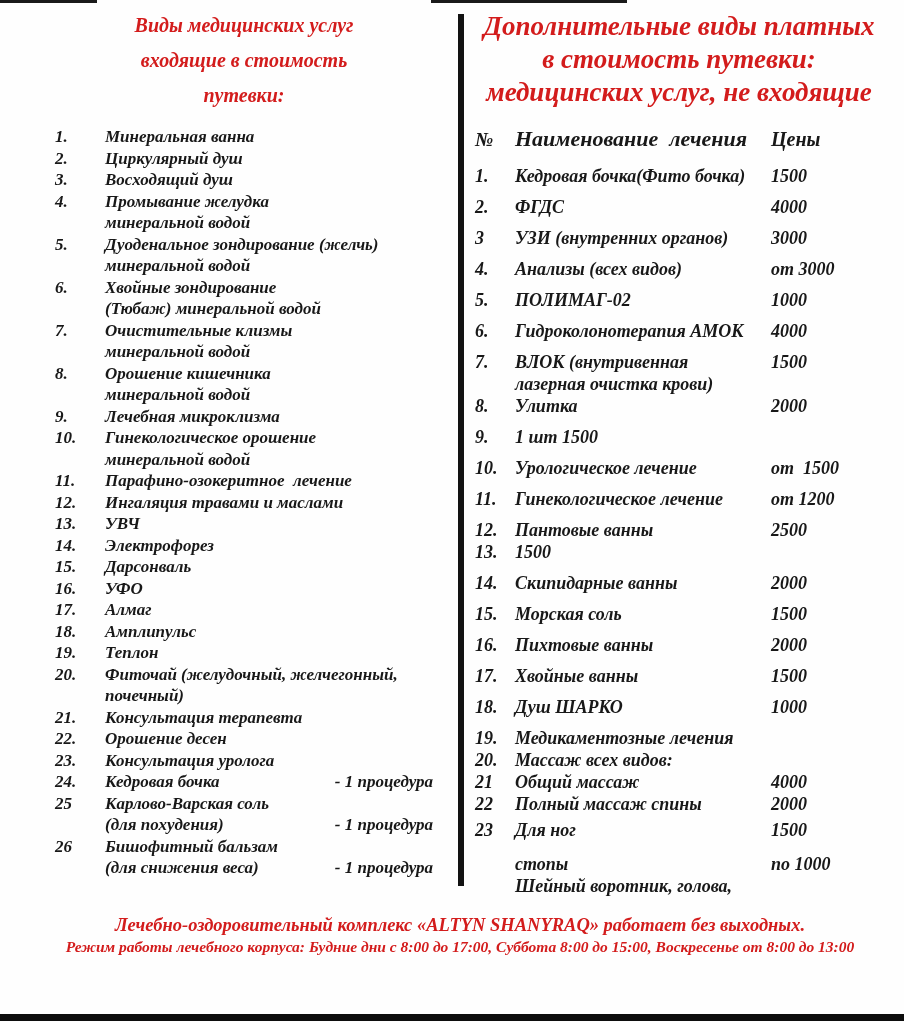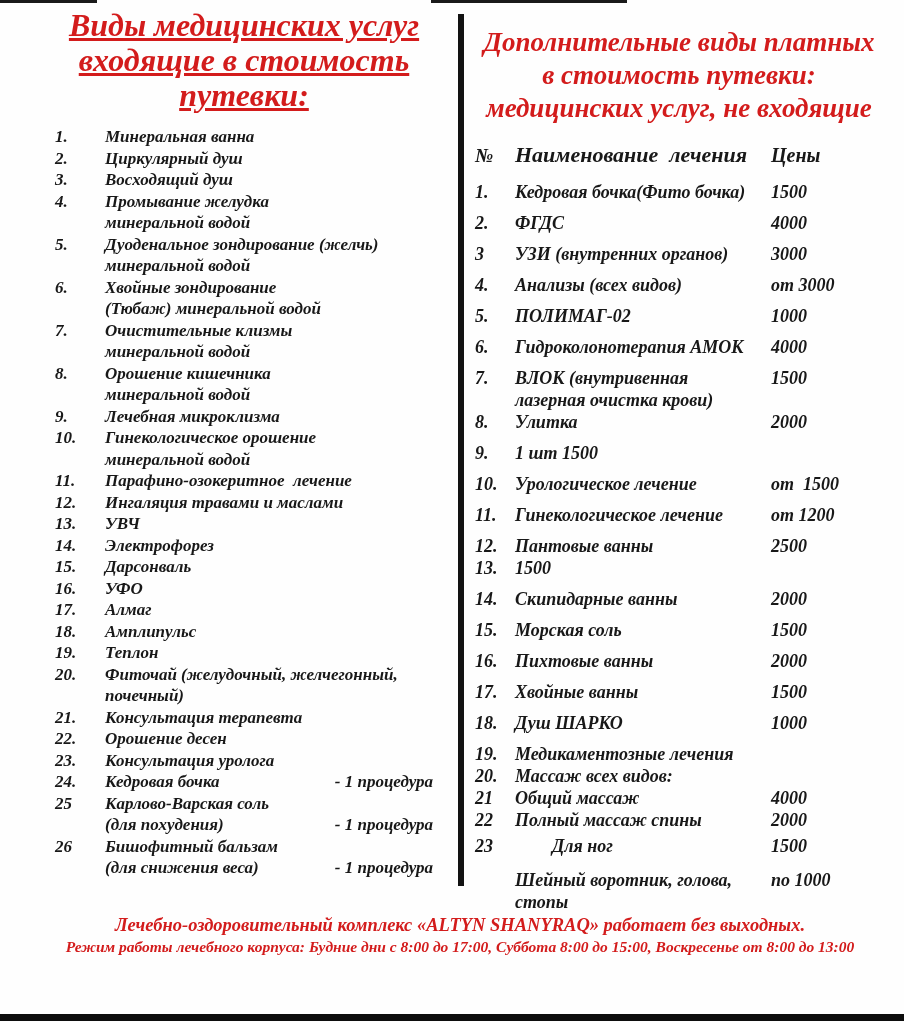--- a/index.html
+++ b/index.html
@@ -11,22 +11,22 @@
   }
   .top-a { position:absolute; left:0; top:0; width:97px; height:3px; background:#1a1a1a; }
   .top-b { position:absolute; left:431px; top:0; width:196px; height:3px; background:#1a1a1a; }
   .divider { position:absolute; left:458px; top:14px; width:6px; height:872px; background:#121212; }
   .bottombar { position:absolute; left:0; bottom:1px; width:904px; height:7px; background:#0d0d0d; }
 
   .col-left  { position:absolute; left:55px;  top:8px;  width:378px; }
   .col-right { position:absolute; left:475px; top:10px; width:408px; }
 
   .title { color:var(--red,#d31c1c); text-align:center; }
-  .left-title  { font-size:32px; line-height:35px;text-decoration:underline; }
-  .right-title { font-size:27px; line-height:33px;margin-top:16px; }
+  .left-title  { font-size:20px; line-height:35px; }
+  .right-title { font-size:27px; line-height:33px; }
 
   .llist { margin-top:13px; }
   .litem { display:flex; font-size:17px; line-height:21.5px; }
   .lnum  { width:50px; flex:none; }
   .ltext { flex:1; white-space:pre-wrap; }
   .lline.with-note { display:flex; justify-content:space-between; }
 
   .thead { display:flex; margin-top:19px; font-size:20px; line-height:22px; }
   .thead .rname { font-size:22px; }
   .rnum   { width:40px; flex:none; }
@@ -273,28 +273,28 @@
         <div class="rrow" style="margin-top: 0px;">
           <span class="rnum">21</span>
           <div class="rname"><div>Общий массаж</div></div>
           <span class="rprice">4000</span>
         </div>
         <div class="rrow" style="margin-top: 0px;">
           <span class="rnum">22</span>
           <div class="rname"><div>Полный массаж спины</div></div>
           <span class="rprice">2000</span>
         </div>
-        <div class="rrow" style="margin-top: 4px; gap: 37px;">
+        <div class="rrow" style="margin-top: 4px;">
           <span class="rnum">23</span>
           <div class="rname"><div>Для ног</div></div>
           <span class="rprice">1500</span>
         </div>
         <div class="rrow" style="margin-top: 12px;">
           <span class="rnum"></span>
-          <div class="rname"><div>Шейный воротник, голова,</div><div>стопы</div></div>
+          <div class="rname"><div>стопы</div><div>Шейный воротник, голова,</div></div>
           <span class="rprice">по 1000</span>
         </div>
       </div>
   </div>
 
   <div class="footer">
     <div class="f1">Лечебно-оздоровительный комплекс «ALTYN SHANYRAQ» работает без выходных.</div>
     <div class="f2">Режим работы лечебного корпуса: Будние дни с 8:00 до 17:00,  Суббота 8:00 до 15:00,  Воскресенье от 8:00 до 13:00</div>
   </div>
 

